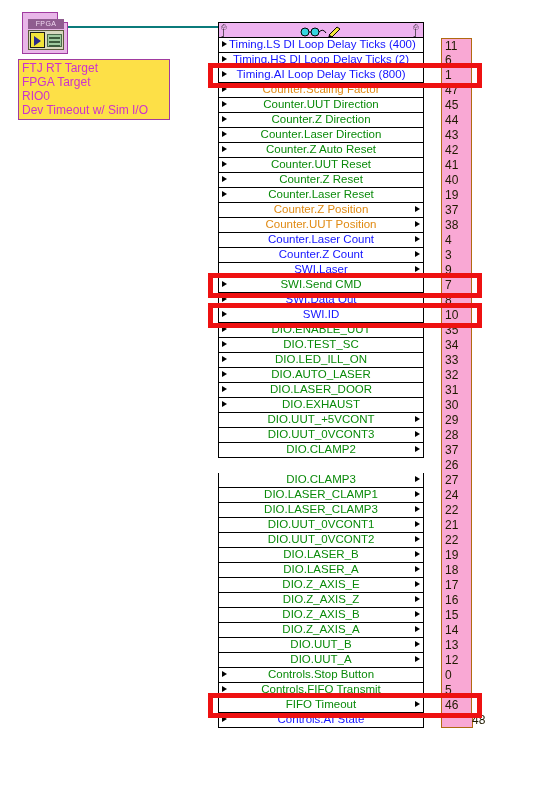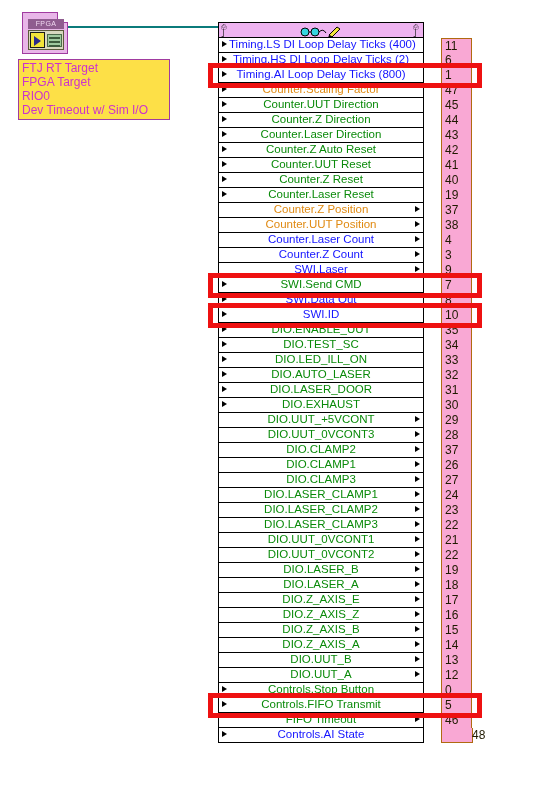--- a/index.html
+++ b/index.html
@@ -494,46 +494,35 @@
         <div class="num-cell">28</div>
       </div>
       <div class="io-row">
         <div class="name-cell">
           <span class="arrow right-arrow"></span>
           <span class="lbl c-green">DIO.CLAMP2</span>
         </div>
         <div class="num-cell">37</div>
       </div>
       <div class="io-row">
-        <div class="name-cell">
-          <span class="arrow right-arrow"></span>
-          <span class="lbl c-green">DIO.CLAMP1</span>
-        </div>
         <div class="num-cell">26</div>
       </div>
       <div class="io-row">
         <div class="name-cell">
           <span class="arrow right-arrow"></span>
           <span class="lbl c-green">DIO.CLAMP3</span>
         </div>
         <div class="num-cell">27</div>
       </div>
       <div class="io-row">
         <div class="name-cell">
           <span class="arrow right-arrow"></span>
           <span class="lbl c-green">DIO.LASER_CLAMP1</span>
         </div>
         <div class="num-cell">24</div>
-      </div>
-      <div class="io-row">
-        <div class="name-cell">
-          <span class="arrow right-arrow"></span>
-          <span class="lbl c-green">DIO.LASER_CLAMP2</span>
-        </div>
-        <div class="num-cell">23</div>
       </div>
       <div class="io-row">
         <div class="name-cell">
           <span class="arrow right-arrow"></span>
           <span class="lbl c-green">DIO.LASER_CLAMP3</span>
         </div>
         <div class="num-cell">22</div>
       </div>
       <div class="io-row">
         <div class="name-cell">

